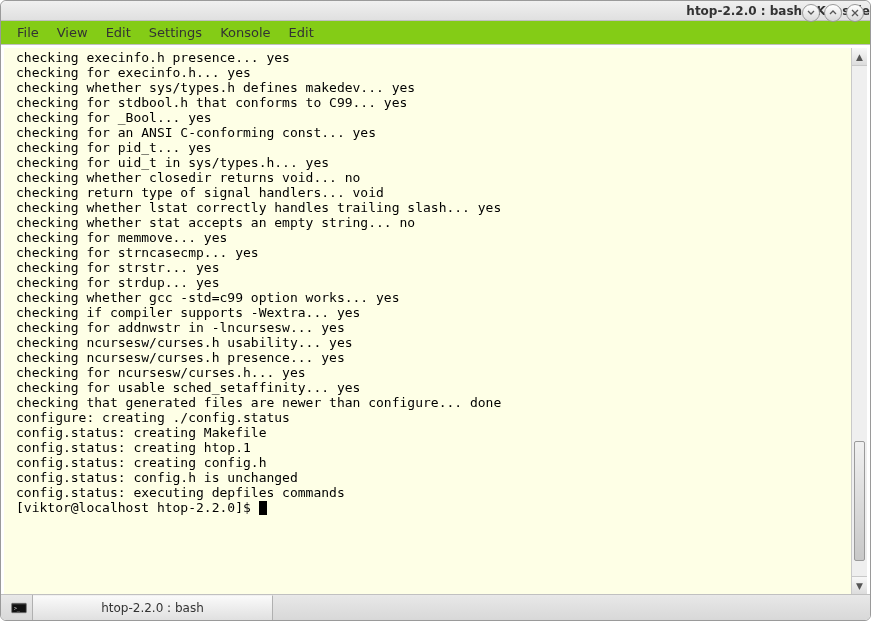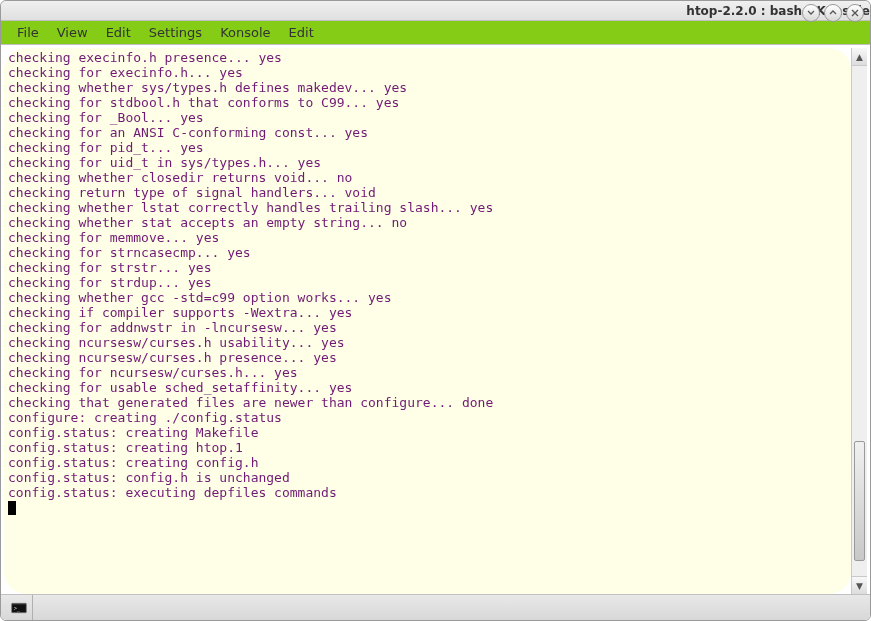--- a/index.html
+++ b/index.html
@@ -65,28 +65,27 @@
   }
   .terminal-wrap {
     flex: 1;
     display: flex;
     margin: 3px 3px 0 3px;
     min-height: 0;
   }
   .terminal {
     flex: 1;
     background: #feffe6;
-    color: #701a75;
+    color: #000000;
     font-family: "DejaVu Sans Mono", "Liberation Mono", monospace;
     font-size: 13px;
     line-height: 15px;
-    padding: 2px 4px;
+    padding: 2px 12px;
     white-space: pre;
     overflow: hidden;
-    border-radius: 22px;
   }
   .prompt-line { display: inline; }
   .cursor {
     display: inline-block;
     width: 8px;
     height: 14px;
     background: #000;
     vertical-align: text-bottom;
   }
   .scrollbar {
@@ -205,29 +204,32 @@
 checking ncursesw/curses.h presence... yes
 checking for ncursesw/curses.h... yes
 checking for usable sched_setaffinity... yes
 checking that generated files are newer than configure... done
 configure: creating ./config.status
 config.status: creating Makefile
 config.status: creating htop.1
 config.status: creating config.h
 config.status: config.h is unchanged
 config.status: executing depfiles commands
-<span class="cursor"></span></div>
+<span class="prompt-line">[viktor@localhost htop-2.2.0]$ </span><span class="cursor"></span></div>
   <div class="scrollbar">
     <div class="scroll-arrow">▲</div>
     <div class="scroll-thumb"></div>
     <div class="scroll-arrow bottom">▼</div>
   </div>
 </div>
 
 <div class="tabbar">
   <div class="newtab">
     <svg viewBox="0 0 24 16">
       <rect x="1" y="1" width="22" height="14" rx="1" fill="#333" stroke="#666"></rect>
       <rect x="2" y="3" width="20" height="11" fill="#111"></rect>
       <text x="4" y="11" font-size="8" fill="#ccc" font-family="monospace">&gt;_</text>
     </svg>
   </div>
+  <div class="tab">
+    <span>htop-2.2.0 : bash</span>
+  </div>
 </div>
 
 </body></html>

